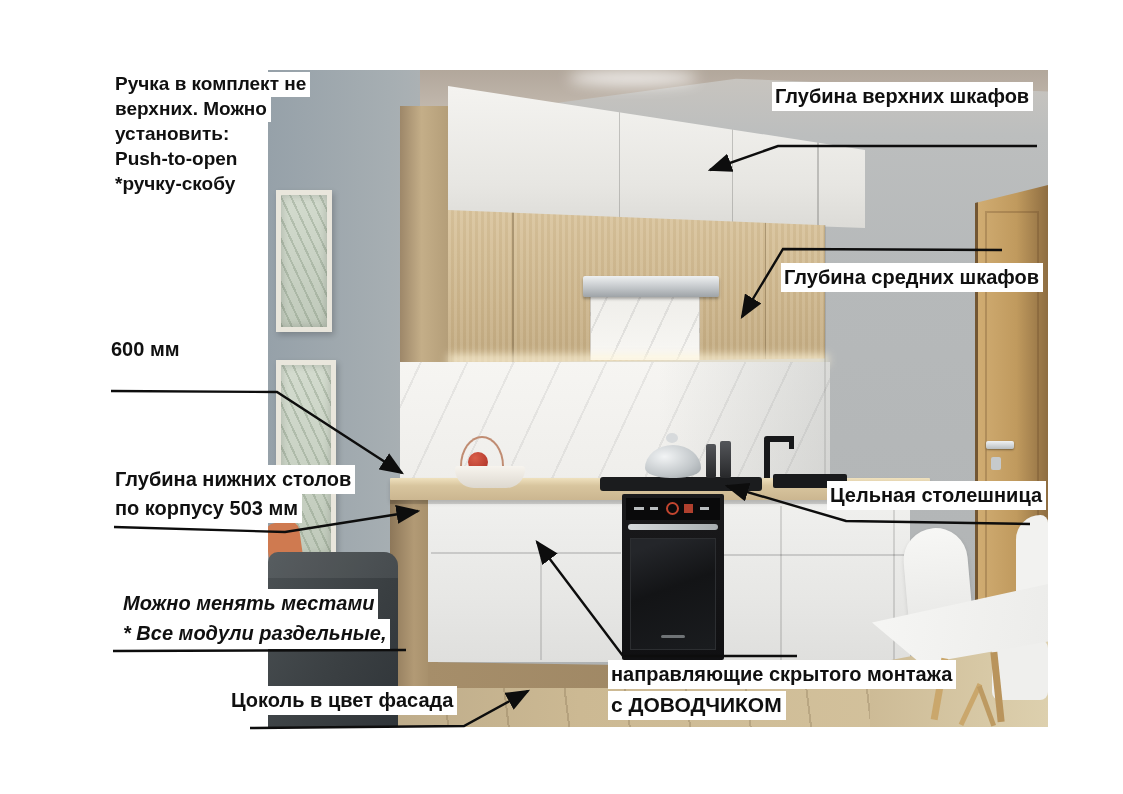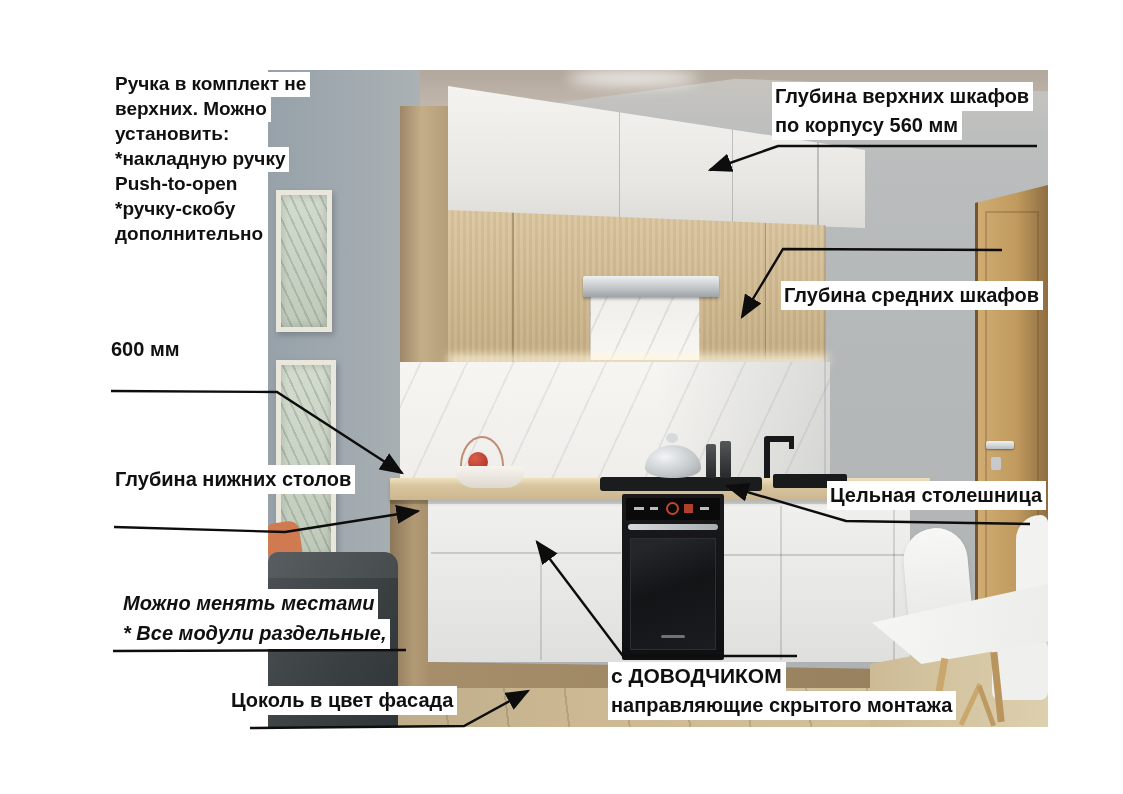--- a/index.html
+++ b/index.html
@@ -252,52 +252,50 @@
     <polyline points="113,651 406,650"></polyline>
     <polyline points="250,728 464,726 528,691" marker-end="url(#ah)"></polyline>
     <polyline points="797,656 623,656 537,542" marker-end="url(#ah)"></polyline>
   </g>
 </svg>
 
 <div class="callout fs19" style="left:112px;top:72px;">
   <span class="ln">Ручка в комплект не</span>
   <span class="ln">верхних. Можно</span>
   <span class="ln">установить:</span>
-  <span class="ln">*накладную ручку</span>
   <span class="ln">Push-to-open</span>
   <span class="ln">*ручку-скобу</span>
-  <span class="ln">дополнительно</span>
 </div>
 
 <div class="callout fs20" style="left:772px;top:82px;">
   <span class="ln">Глубина верхних шкафов</span>
-  <span class="ln">по корпусу 560 мм</span>
-</div>
-
-<div class="callout fs20" style="left:781px;top:281px;">
+</div>
+
+<div class="callout fs20" style="left:781px;top:263px;">
   <span class="ln">Глубина средних шкафов</span>
 </div>
 
 <div class="callout fs20" style="left:104px;top:335px;">
   <span class="ln" style="margin-left:4px;">600 мм</span>
 </div>
 
 <div class="callout fs20" style="left:112px;top:465px;text-align:right;">
   <span class="ln">Глубина нижних столов</span>
+  <span class="ln">по корпусу 503 мм</span>
 </div>
 
 <div class="callout fs20" style="left:827px;top:481px;">
   <span class="ln">Цельная столешница</span>
 </div>
 
 <div class="callout fs20i" style="left:120px;top:589px;">
   <span class="ln">Можно менять местами</span>
   <span class="ln">* Все модули раздельные,</span>
 </div>
 
 <div class="callout fs20" style="left:228px;top:686px;">
   <span class="ln">Цоколь в цвет фасада</span>
 </div>
 
 <div class="callout fs20" style="left:608px;top:660px;">
+  <span class="ln">направляющие скрытого монтажа</span>
   <span class="ln fs21" style="margin-top:2px;">с ДОВОДЧИКОМ</span>
-  <span class="ln">направляющие скрытого монтажа</span>
 </div>
 
 </body></html>

